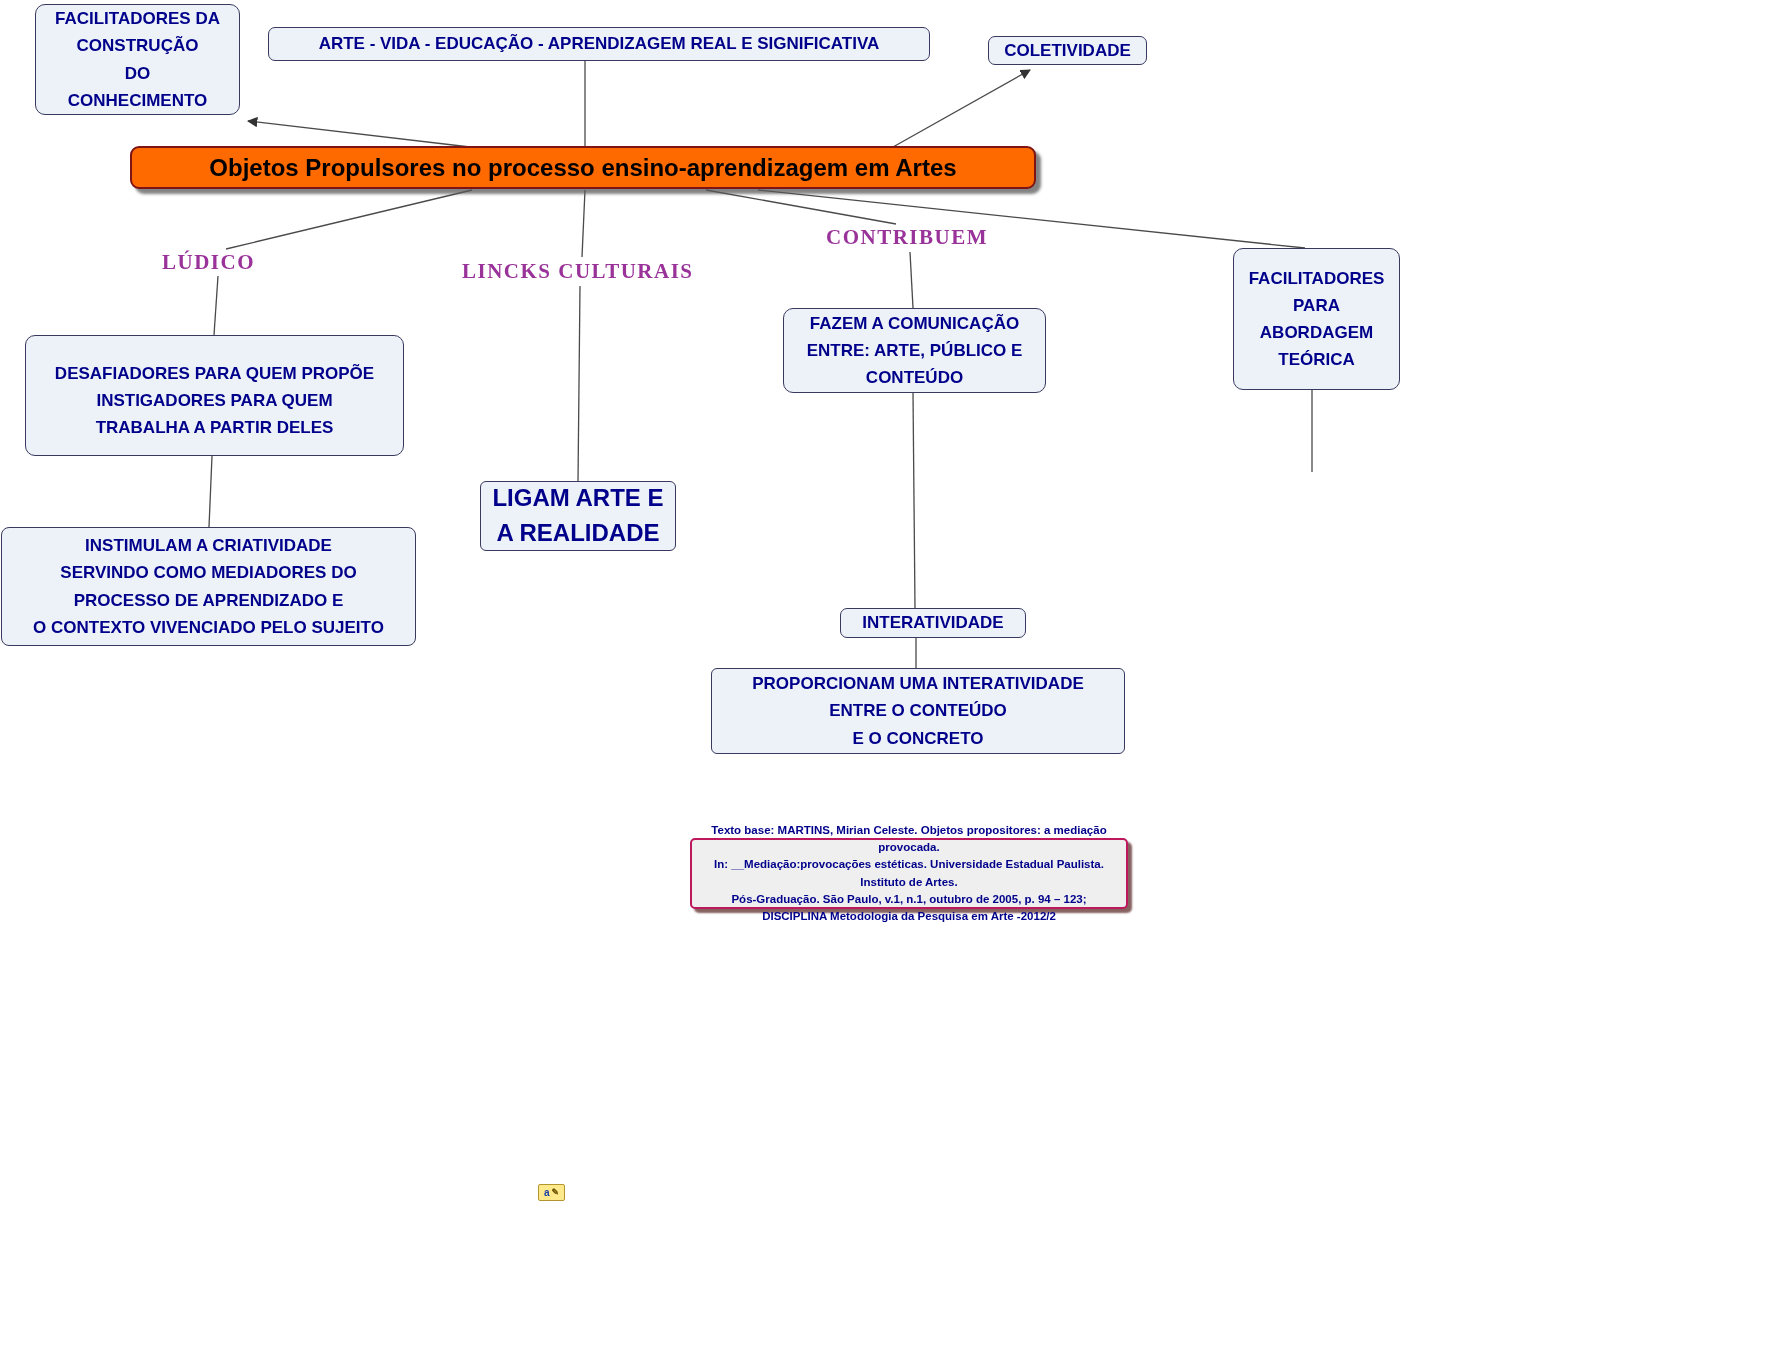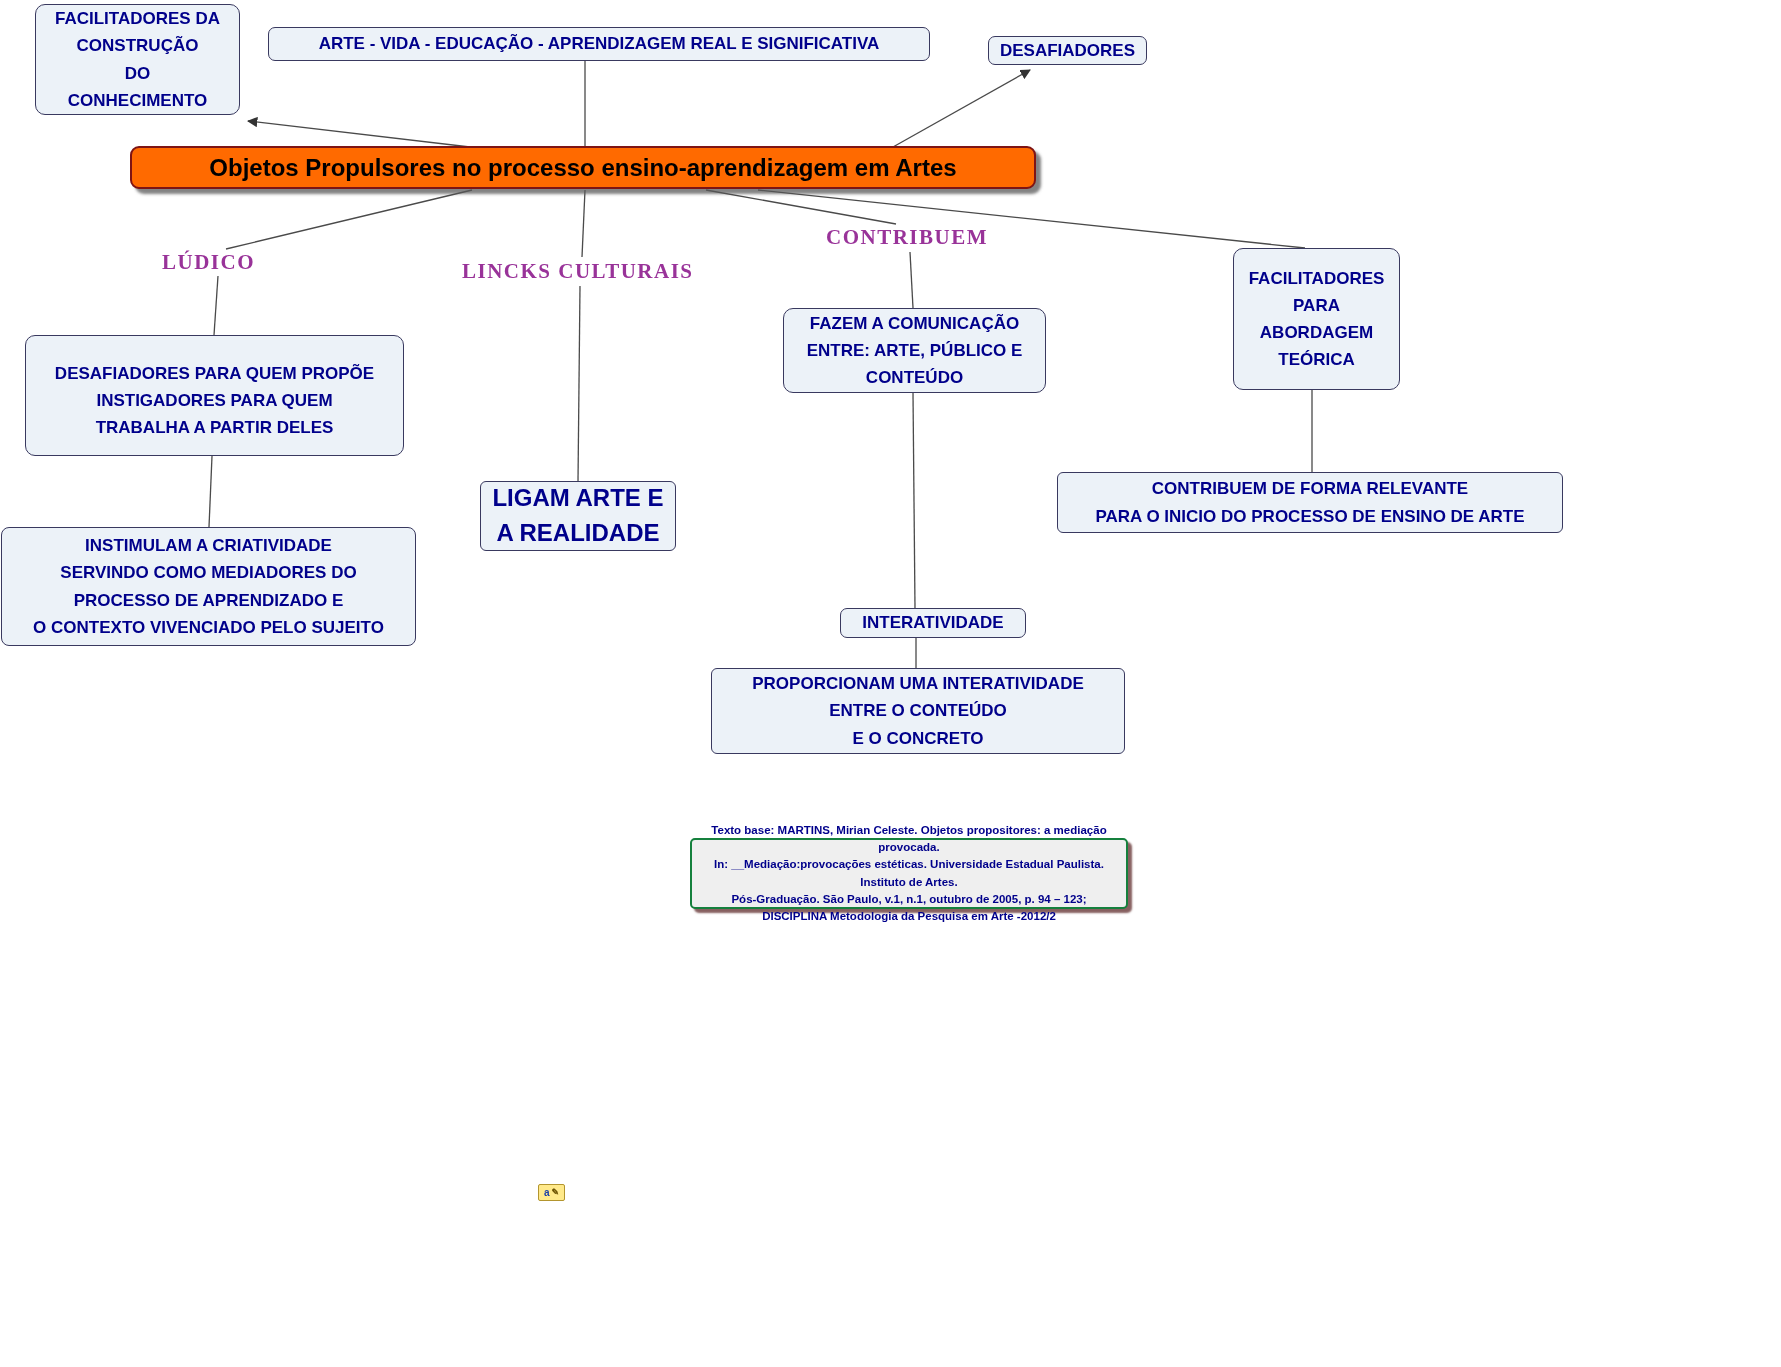--- a/index.html
+++ b/index.html
@@ -64,21 +64,21 @@
     font-family: "Liberation Serif", serif;
     font-weight: bold;
     font-size: 21px;
     letter-spacing: 1.5px;
     white-space: nowrap;
   }
   .citation-node {
     position: absolute;
     box-sizing: border-box;
     background: #efefef;
-    border: 2px solid #15803d;
+    border: 2px solid #be185d;
     border-radius: 5px;
     box-shadow: 4px 4px 2px rgba(70,10,10,0.65);
     color: #00008B;
     font-weight: bold;
     font-size: 11.5px;
     line-height: 1.5;
     display: flex;
     align-items: center;
     justify-content: center;
     text-align: center;
@@ -134,21 +134,21 @@
     <line x1="1312" y1="390" x2="1312" y2="472" stroke="#4a4a4a" stroke-width="1.3"></line>
   </svg>
 
   <div class="node" style="left:35px; top:4px; width:205px; height:111px;">FACILITADORES DA
 CONSTRUÇÃO
 DO
 CONHECIMENTO</div>
 
   <div class="node" style="left:268px; top:27px; width:662px; height:34px; border-radius:7px;">ARTE - VIDA - EDUCAÇÃO - APRENDIZAGEM REAL E SIGNIFICATIVA</div>
 
-  <div class="node" style="left:988px; top:36px; width:159px; height:29px; border-radius:7px;">DESAFIADORES</div>
+  <div class="node" style="left:988px; top:36px; width:159px; height:29px; border-radius:7px;">COLETIVIDADE</div>
 
   <div class="title-node" style="left:130px; top:146px; width:906px; height:43px;">Objetos Propulsores no processo ensino-aprendizagem em Artes</div>
 
   <div class="link-label" style="left:162px; top:250px;">LÚDICO</div>
 
   <div class="link-label" style="left:462px; top:259px;">LINCKS CULTURAIS</div>
 
   <div class="link-label" style="left:826px; top:225px;">CONTRIBUEM</div>
 
   <div class="node" style="left:1233px; top:248px; width:167px; height:142px;">FACILITADORES
@@ -160,22 +160,20 @@
 ENTRE: ARTE, PÚBLICO E
 CONTEÚDO</div>
 
   <div class="node" style="left:25px; top:335px; width:379px; height:121px; align-items:flex-start; padding-top:24px;">DESAFIADORES PARA QUEM PROPÕE
 INSTIGADORES PARA QUEM
 TRABALHA A PARTIR DELES</div>
 
   <div class="node big-text" style="left:480px; top:481px; width:196px; height:70px; border-radius:6px;text-align:center;">LIGAM ARTE E
 A REALIDADE</div>
 
-  <div class="node" style="left:1057px; top:472px; width:506px; height:61px; border-radius:6px;">CONTRIBUEM DE FORMA RELEVANTE
-PARA O INICIO DO PROCESSO DE ENSINO DE ARTE</div>
 
   <div class="node" style="left:1px; top:527px; width:415px; height:119px; border-radius:8px;">INSTIMULAM A CRIATIVIDADE
 SERVINDO COMO MEDIADORES DO
 PROCESSO DE APRENDIZADO E
 O CONTEXTO VIVENCIADO PELO SUJEITO</div>
 
   <div class="node" style="left:824px; top:608px; width:186px; height:30px; border-radius:7px;margin-left:16px;">INTERATIVIDADE</div>
 
   <div class="node" style="left:711px; top:668px; width:414px; height:86px; border-radius:6px;">PROPORCIONAM UMA INTERATIVIDADE
 ENTRE O CONTEÚDO

